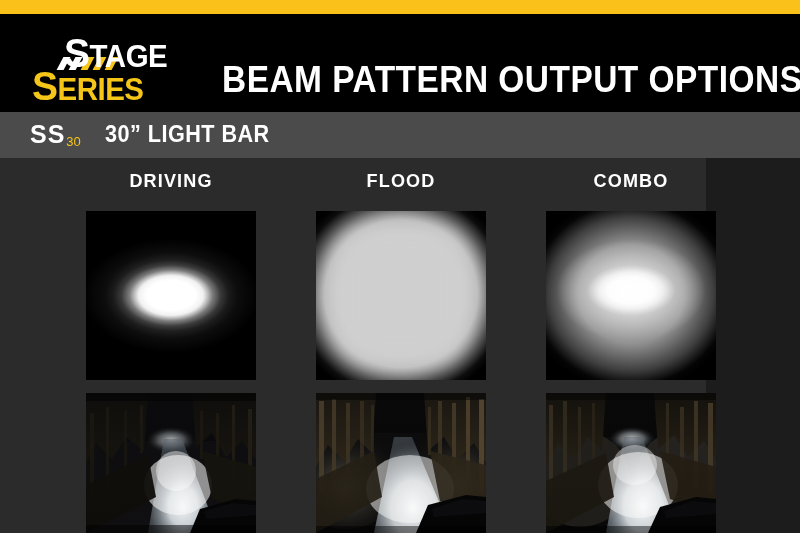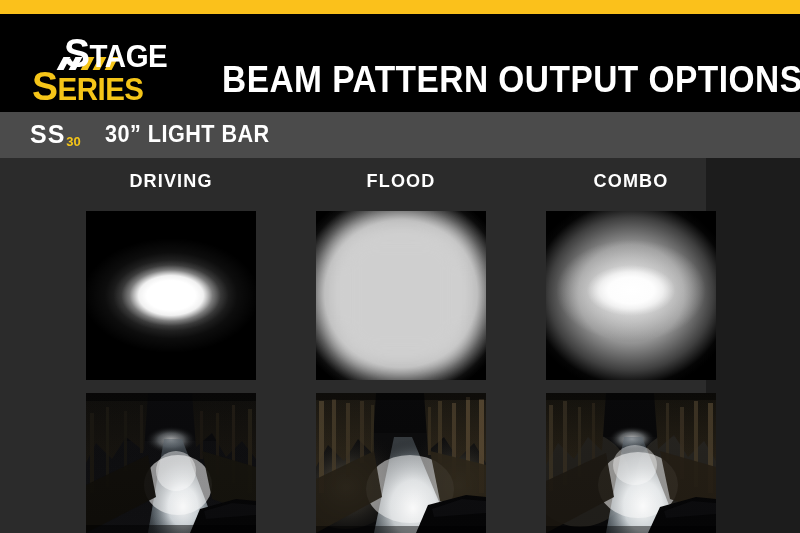--- a/index.html
+++ b/index.html
@@ -81,21 +81,21 @@
     position:absolute; left:0; top:112px; width:800px; height:46px;
     background:#4b4b4b;
   }
   .ss-badge{
     position:absolute; left:30px; top:10px;
     font-size:25px; font-weight:bold; color:#ffffff;
     letter-spacing:1px; line-height:25px;
     font-family:"Liberation Sans", sans-serif;
   }
   .ss-badge sub{
-    font-size:13px; color:#f5c518; font-weight:bold;
+    font-size:13px; color:#f5c518; font-weight:normal;
     vertical-align:baseline; position:relative; top:3px; left:1px;
     letter-spacing:0px;
   }
   .sub-title{
     position:absolute; left:105px; top:11px;
     font-size:23px; line-height:23px; font-weight:bold;
     color:#ffffff; letter-spacing:0.5px;
     transform:scaleX(0.94); transform-origin:left center;
     white-space:nowrap;
     font-family:"Liberation Sans", sans-serif;

